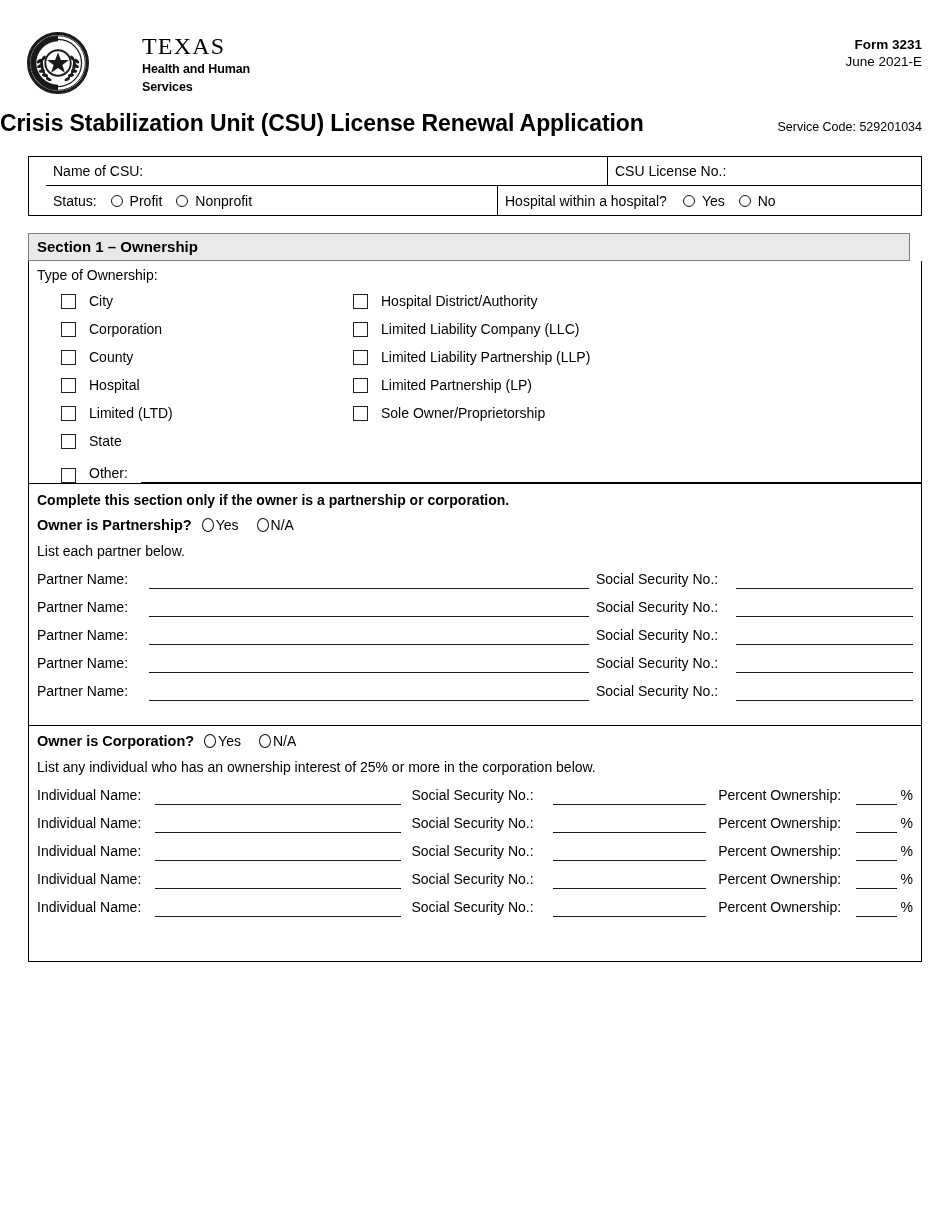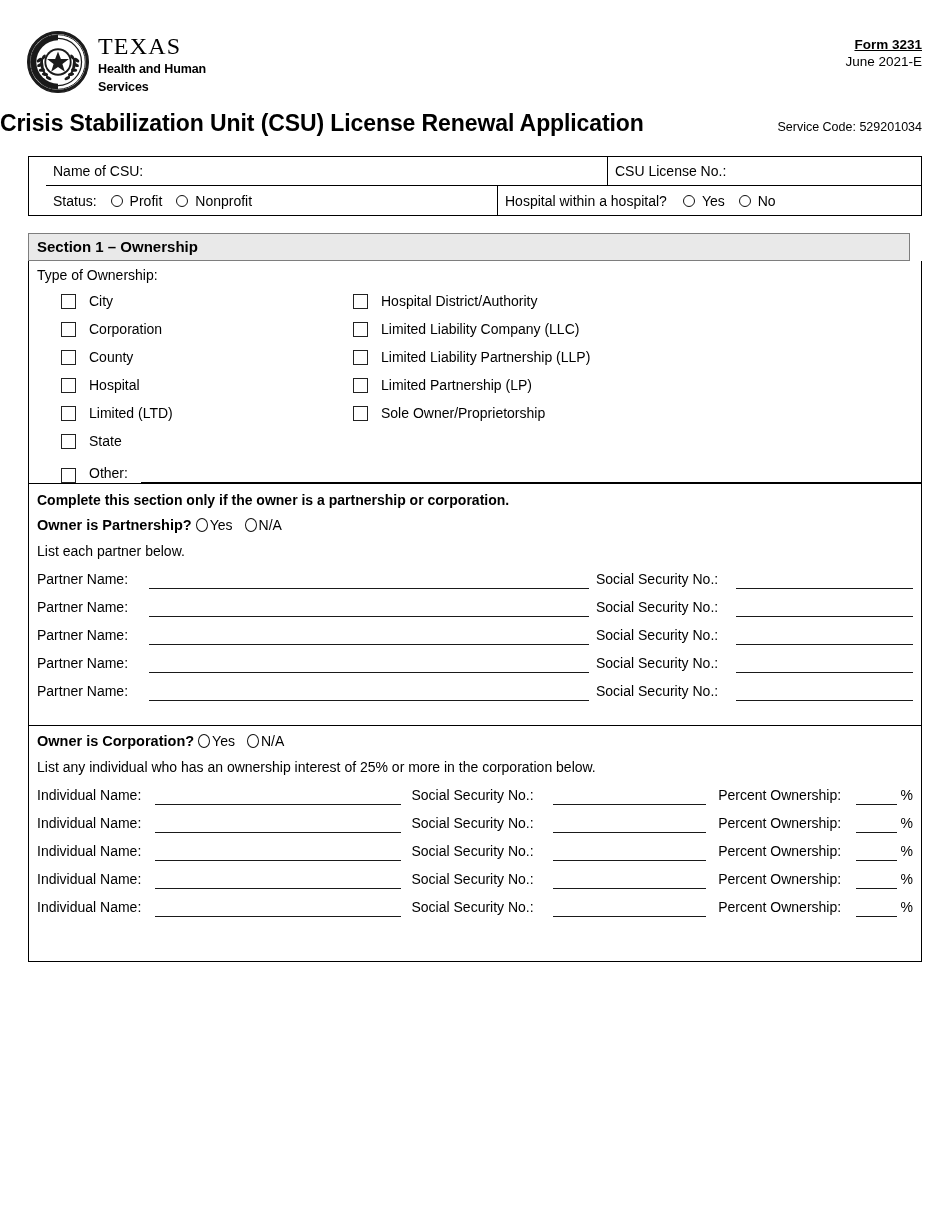--- a/index.html
+++ b/index.html
@@ -18,21 +18,22 @@
 
   
   .header {
     position: relative;
     height: 110px;
   }
   .logo-block {
     position: absolute;
     left: 27px; top: 31px;
     display: flex;
-    align-items: flex-start;
+    align-items: center;
+    gap: 44px;
   }
   .seal { width: 62px; height: 62px; flex: 0 0 62px; }
   .logo-words {
     margin-left: 9px;
     padding-top: 3px;
     line-height: 1;
   }
   .logo-texas {
     font-family: "Liberation Serif", serif;
     font-size: 24px;
@@ -49,21 +50,21 @@
     letter-spacing: -0.1px;
   }
 
   .form-meta {
     position: absolute;
     right: 28px; top: 36px;
     text-align: right;
     font-size: 13.5px;
     line-height: 17px;
   }
-  .form-meta .fm-num { font-weight: bold; text-decoration: underline; }
+  .form-meta .fm-num { font-weight: bold; }
 
   .title-row {
     position: relative;
     height: 36px;
   }
   .doc-title {
     position: absolute;
     left: 0; right: 0;
     top: 0;
     font-size: 23px;
@@ -177,21 +178,21 @@
 
   .bold-note {
     font-size: 14px;
     font-weight: bold;
     padding: 8px 8px 2px 8px;
   }
   .qline {
     display: flex;
     font-size: 14px;
     padding: 7px 8px 4px 8px;
-    gap: 0;
+    gap: 6px;
   }
   .qline b { font-size: 14.5px; margin-right: 4px; }
   .qopt {
     display: inline-flex;
     align-items: center;
     gap: 2px;
     margin-right: 12px;
   }
   .plain-note {
     font-size: 14px;

